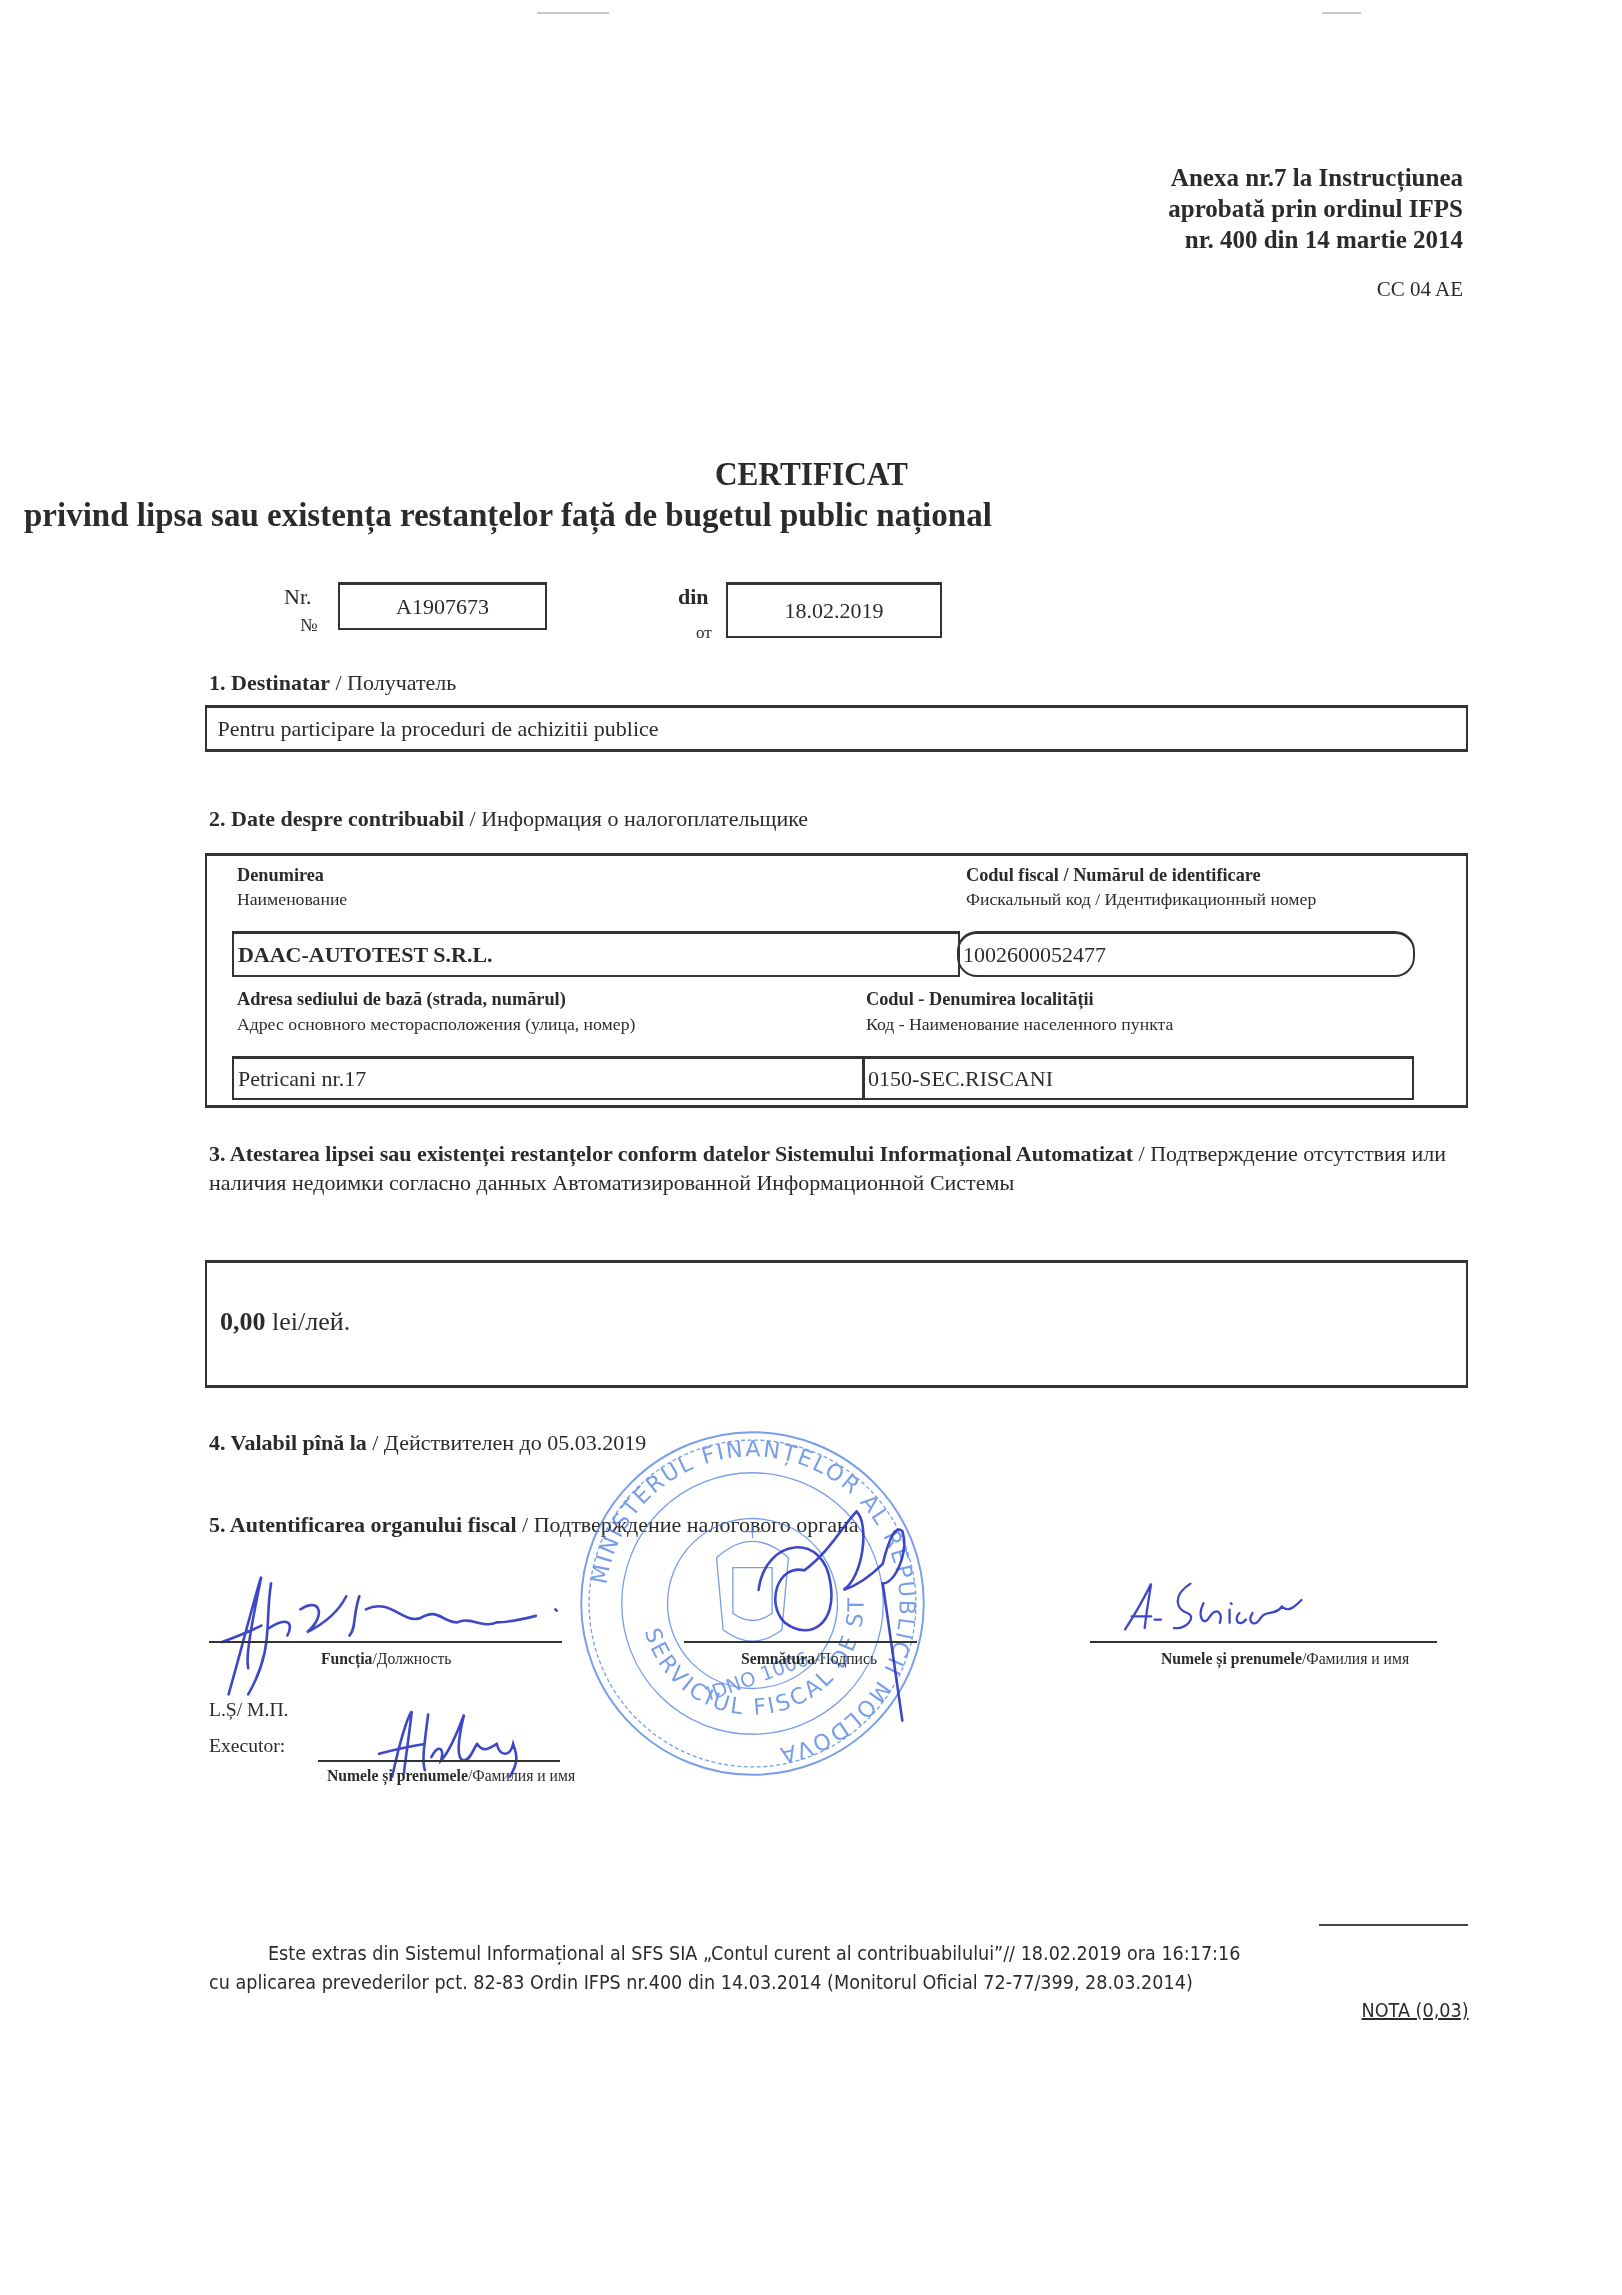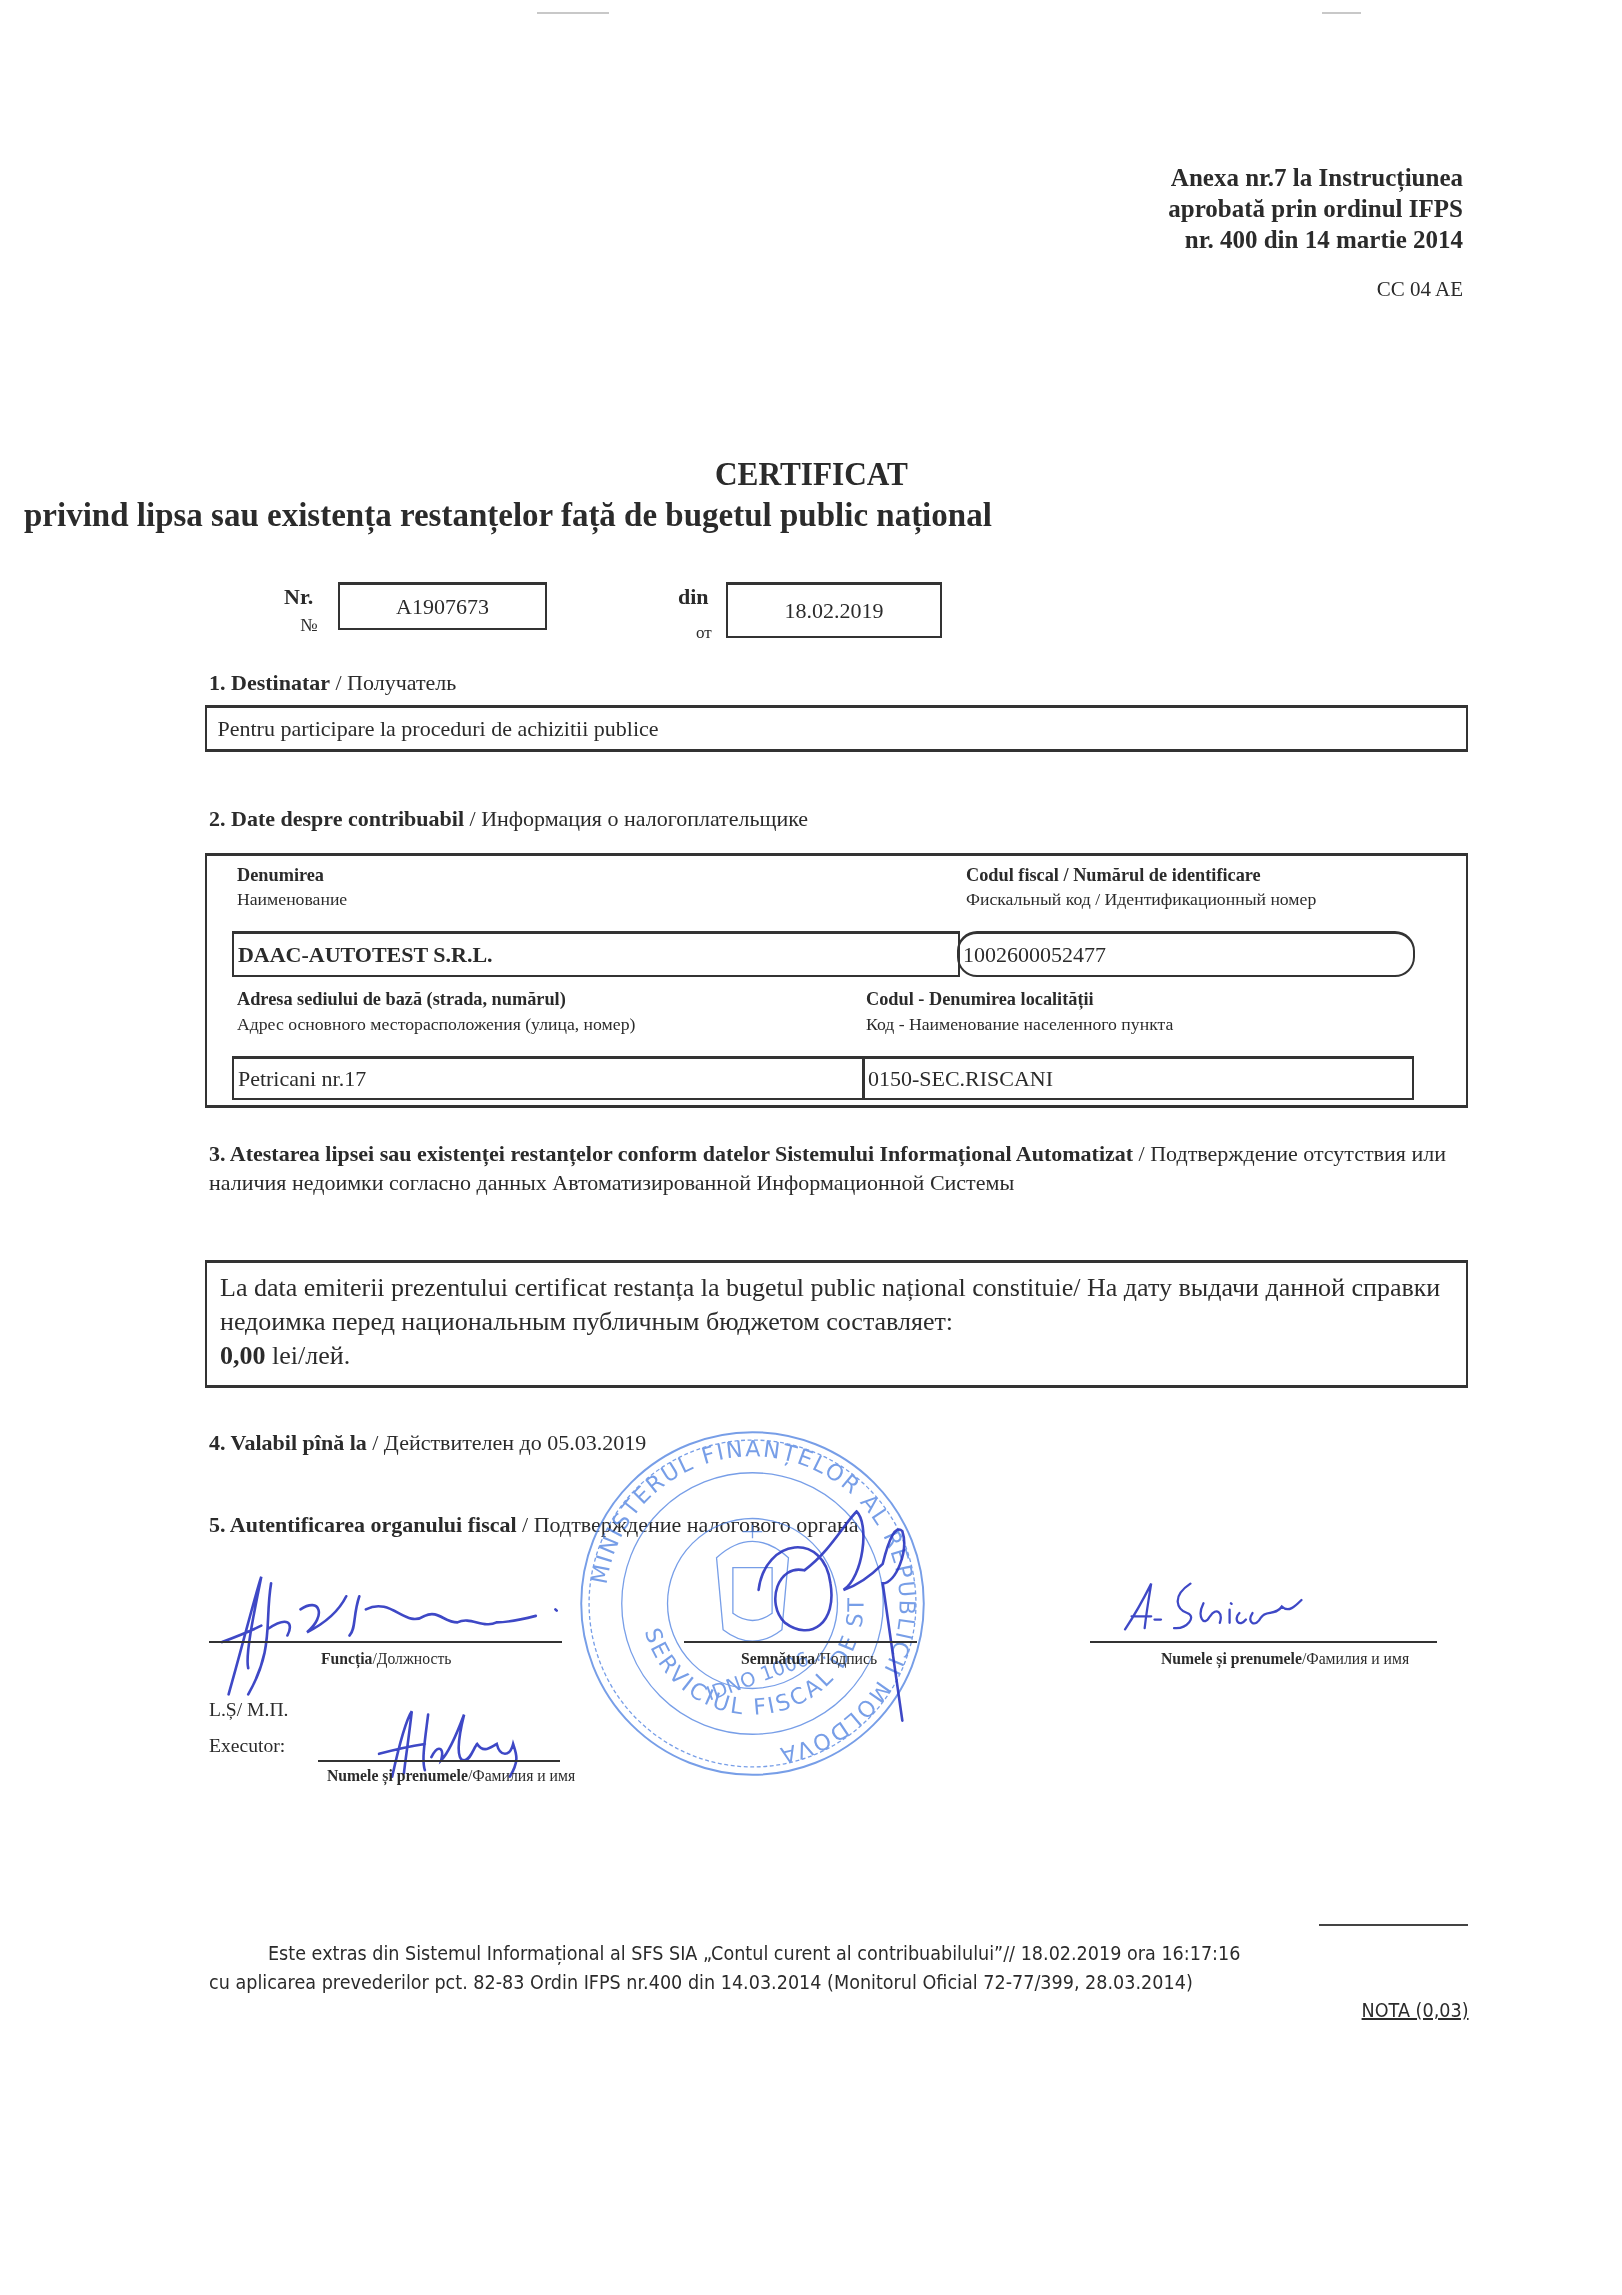--- a/index.html
+++ b/index.html
@@ -12,21 +12,21 @@
   .scan-mark { position: absolute; height: 2px; background: #c8c8c8; }
 
   
   .annex { right: 160px; top: 162px; text-align: right; font-weight: bold; font-size: 25px; line-height: 31px; }
   .code { right: 160px; top: 277px; font-size: 21px; }
 
   .title { left: 0; width: 1623px; top: 455px; text-align: center; font-weight: bold; font-size: 34px;
            transform: scaleX(0.92); }
   .subtitle { left: 0; width: 1623px; top: 497px; text-align: left; font-weight: bold; font-size: 33px; margin-left: 24px; }
 
-  .nr-label { left: 284px; top: 584px; font-weight: bold; font-size: 22px; }
+  .nr-label { left: 284px; top: 584px; font-weight: normal; font-size: 22px; }
   .nr-ru { left: 300px; top: 615px; font-size: 18.3px; }
   .din-label { left: 678px; top: 584px; font-weight: bold; font-size: 22px; }
   .din-ru { left: 696px; top: 623px; font-size: 17px; }
   .box { border: 2px solid #333; border-top-width: 3.3px; box-sizing: border-box; background: transparent; }
   .nr-box { left: 338px; top: 582px; width: 209px; height: 48px; font-size: 22px; display:flex; align-items:center; justify-content:center; }
   .din-box { left: 726px; top: 582px; width: 216px; height: 56px; font-size: 22px; display:flex; align-items:center; justify-content:center; }
 
   .sec-head { font-size: 22px; }
   .s1 { left: 209px; top: 661px; margin-top: 9px; }
   .dest-box { left: 205px; top: 705px; width: 1263px; height: 47px; font-size: 22px; padding-left: 10.5px; display:flex; align-items:center; border-bottom-width: 3.9px; }
@@ -118,21 +118,21 @@
 <div class="abs lbl-r addr-lbl-ru">Адрес основного месторасположения  (улица, номер)</div>
 <div class="abs lbl-b loc-lbl">Codul - Denumirea localității</div>
 <div class="abs lbl-r loc-lbl-ru">Код - Наименование населенного пункта</div>
 <div class="abs box addr-box">Petricani nr.17</div>
 <div class="abs box loc-box">0150-SEC.RISCANI</div>
 
 <div class="abs s3">
   <span class="b">3. Atestarea lipsei sau existenței restanțelor conform datelor Sistemului Informațional Automatizat</span><span> / Подтверждение отсутствия или наличия недоимки согласно данных Автоматизированной Информационной Системы</span>
 </div>
 <div class="abs stat-box">
-  <span>La data emiterii prezentului certificat restanța la bugetul public național constituie/ На дату выдачи данной справки недоимка перед национальным публичным бюджетом составляет:</span><br>
+  <br>
   <span class="b">0,00</span><span> lei/лей.</span>
 </div>
 
 <div class="abs sec-head s4">
   <span class="b">4. Valabil pînă la</span><span> / Действителен до 05.03.2019</span>
 </div>
 
 <div class="abs sec-head s5">
   <span class="b">5. Autentificarea organului fiscal</span><span> / Подтверждение налогового органа</span>
 </div>

